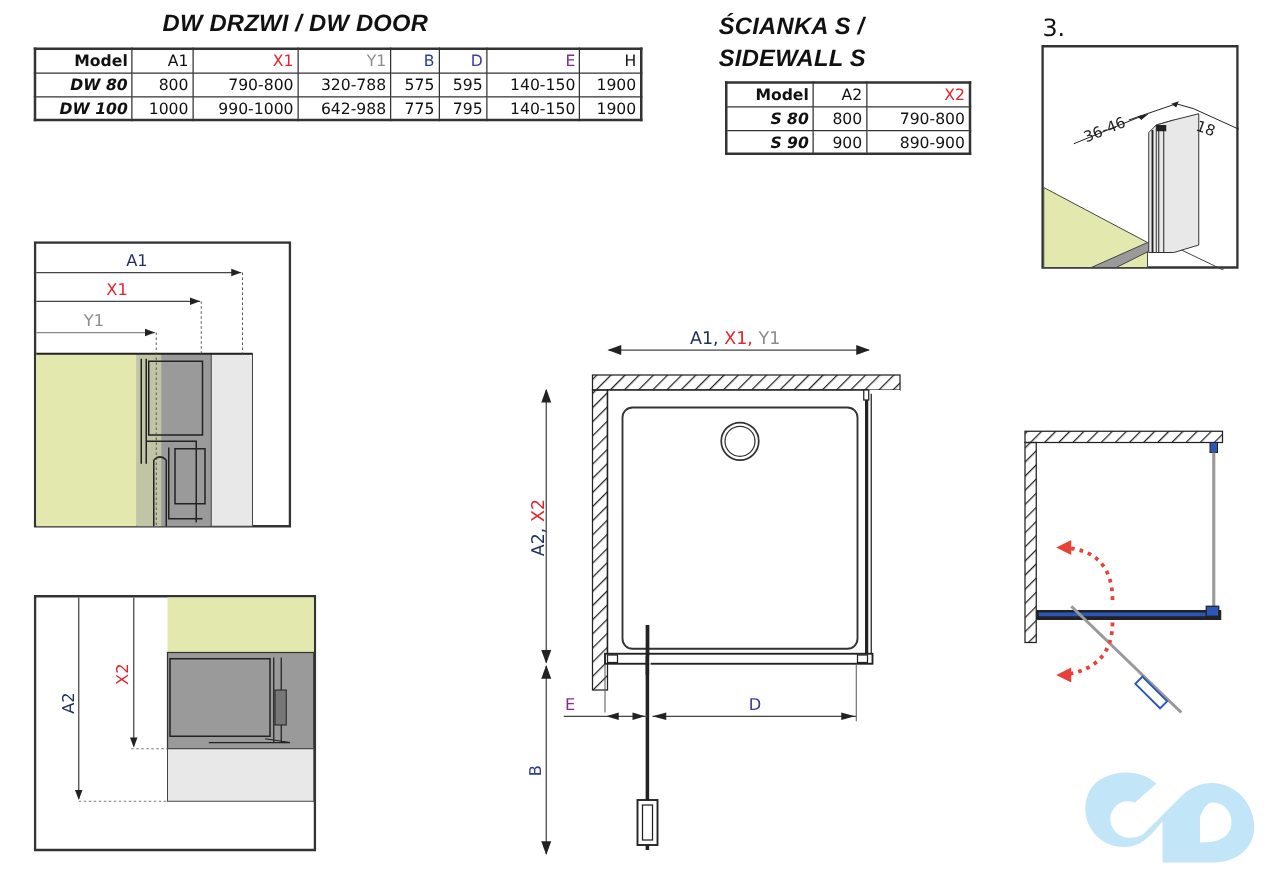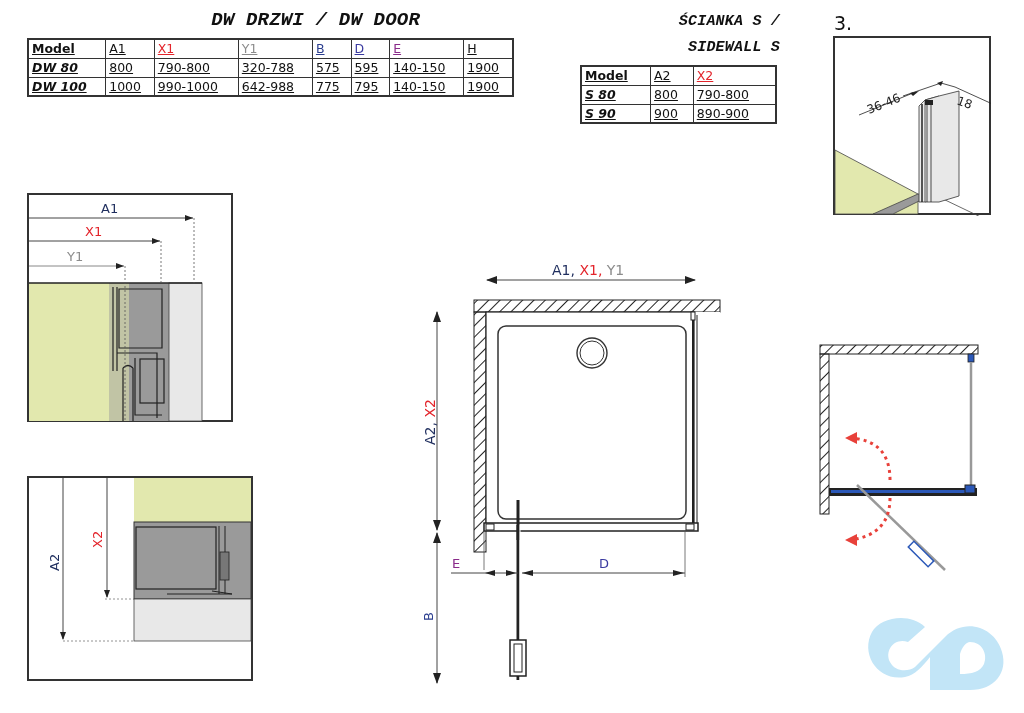--- a/index.html
+++ b/index.html
@@ -1,34 +1,34 @@
 <!DOCTYPE html>
 <html><head>
 <meta charset="utf-8">
 <style>
   * { box-sizing: border-box; margin: 0; padding: 0; }
   html, body { width: 1024px; height: 713px; background: #ffffff; overflow: hidden; }
   body { position: relative; font-family: "DejaVu Sans", sans-serif; color: #111; }
 
   .title {
-    position: absolute; font-family: Liberation Mono, monospace;
-    font-weight: bold; font-style: italic; color: #111; text-align: right;
+    position: absolute; font-family: Liberation Sans, sans-serif;
+    font-weight: bold; font-style: italic; color: #111; text-align: left;
     letter-spacing: 0.2px;
   }
   #dw-title { left: 130px; top: 9px; width: 290px; font-size: 19px; }
-  #s-title { left: 575px; top: 9px; width: 205px; font-size: 15px; line-height: 26px; }
+  #s-title { left: 575px; top: 9px; width: 205px; font-size: 19px; line-height: 26px; }
 
   table.spec {
     position: absolute; border-collapse: collapse;
     font-family: "DejaVu Sans", sans-serif; font-size: 12.5px;
     border: 2px solid #333;
   }
   table.spec th, table.spec td {
-    border: 1.5px solid #333; text-align: left; height: 19px; padding: 0 3px;
-    font-weight: normal; white-space: nowrap; text-decoration: underline;
+    border: 1.5px solid #333; text-align: right; height: 19px; padding: 0 3px;
+    font-weight: normal; white-space: nowrap;
   }
   table.spec th.model-h { font-weight: bold; }
   table.spec td.model { font-weight: bold; font-style: italic; }
   #dw-table { left: 27px; top: 38px; width: 487px; }
   #s-table { left: 580px; top: 65px; width: 197px; }
 
   .panel { position: absolute; }
   #step3-label { position: absolute; left: 834px; top: 12px; font-size: 19px; }
 
   svg text { font-family: "DejaVu Sans", sans-serif; }

